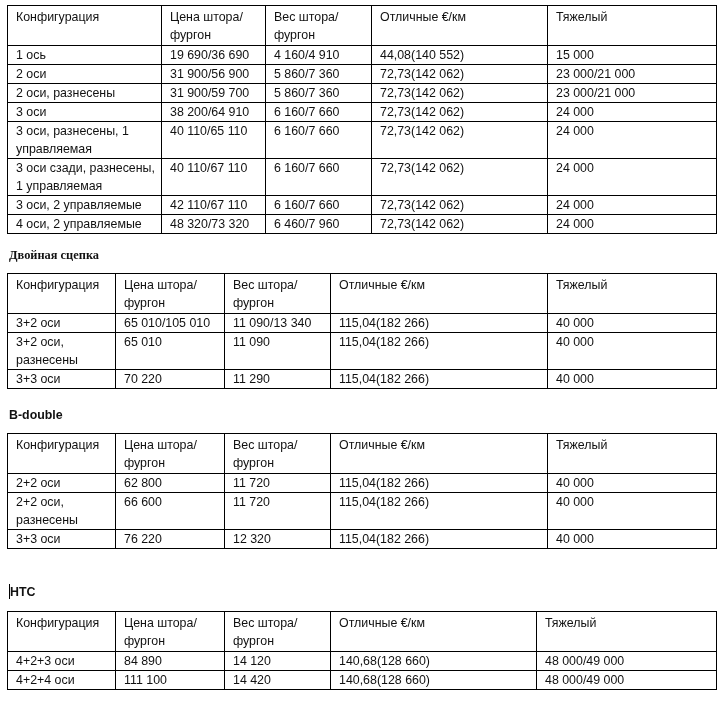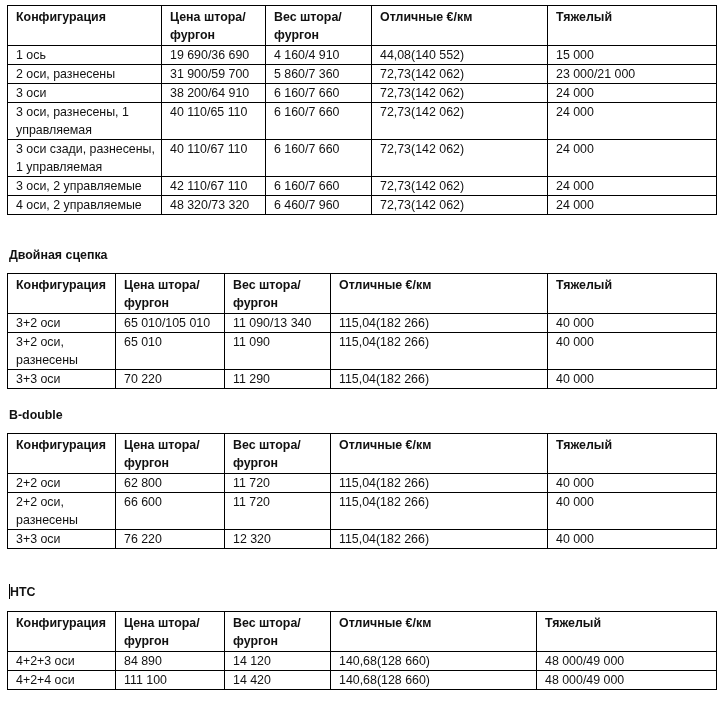--- a/index.html
+++ b/index.html
@@ -8,30 +8,30 @@
     font-family: "Liberation Sans", "DejaVu Sans", sans-serif;
     font-size: 12.4px; color: #111; line-height: 18px;
   }
   table {
     position: absolute; left: 7px; border-collapse: collapse; table-layout: fixed;
   }
   td, th {
     border: 1px solid #000; padding: 0 5px 0 8px; vertical-align: top;
     text-align: left; font-weight: normal; white-space: normal;
   }
-  th { font-weight: bold; height: 37px; padding-top: 2px; }
+  th { font-weight: normal; height: 37px; padding-top: 2px; }
   td { height: 18px; }
   .section-title {
     position: absolute; left: 9px; font-weight: bold; font-size: 12.4px; margin: 0;
   }
   #t1 { top: 5px; width: 709px; }
   #t2 { top: 273px; width: 709px; }
   #t3 { top: 433px; width: 709px; }
   #t4 { top: 611px; width: 709px; }
-  #s2 { top: 246px; }
+  #s2 { top: 246px; font-family: Liberation Serif, serif; }
   #s3 { top: 406px; }
   #s4 { top: 583px; }
   .cursor { display: inline-block; width: 1px; height: 15px; background: #000; vertical-align: -3px; margin-right: 0; }
 </style>
 </head>
 <body>
 
 <table id="t1">
   <colgroup>
       <col style="width:154px">
@@ -51,20 +51,27 @@
     </thead>
   <tbody>
       <tr>
         <td>1 ось</td>
         <td>19 690/36 690</td>
         <td>4 160/4 910</td>
         <td>44,08(140 552)</td>
         <td>15 000</td>
       </tr>
       <tr>
+        <td>2 оси</td>
+        <td>31 900/56 900</td>
+        <td>5 860/7 360</td>
+        <td>72,73(142 062)</td>
+        <td>23 000/21 000</td>
+      </tr>
+      <tr>
         <td>2 оси, разнесены</td>
         <td>31 900/59 700</td>
         <td>5 860/7 360</td>
         <td>72,73(142 062)</td>
         <td>23 000/21 000</td>
       </tr>
       <tr>
         <td>3 оси</td>
         <td>38 200/64 910</td>
         <td>6 160/7 660</td>

